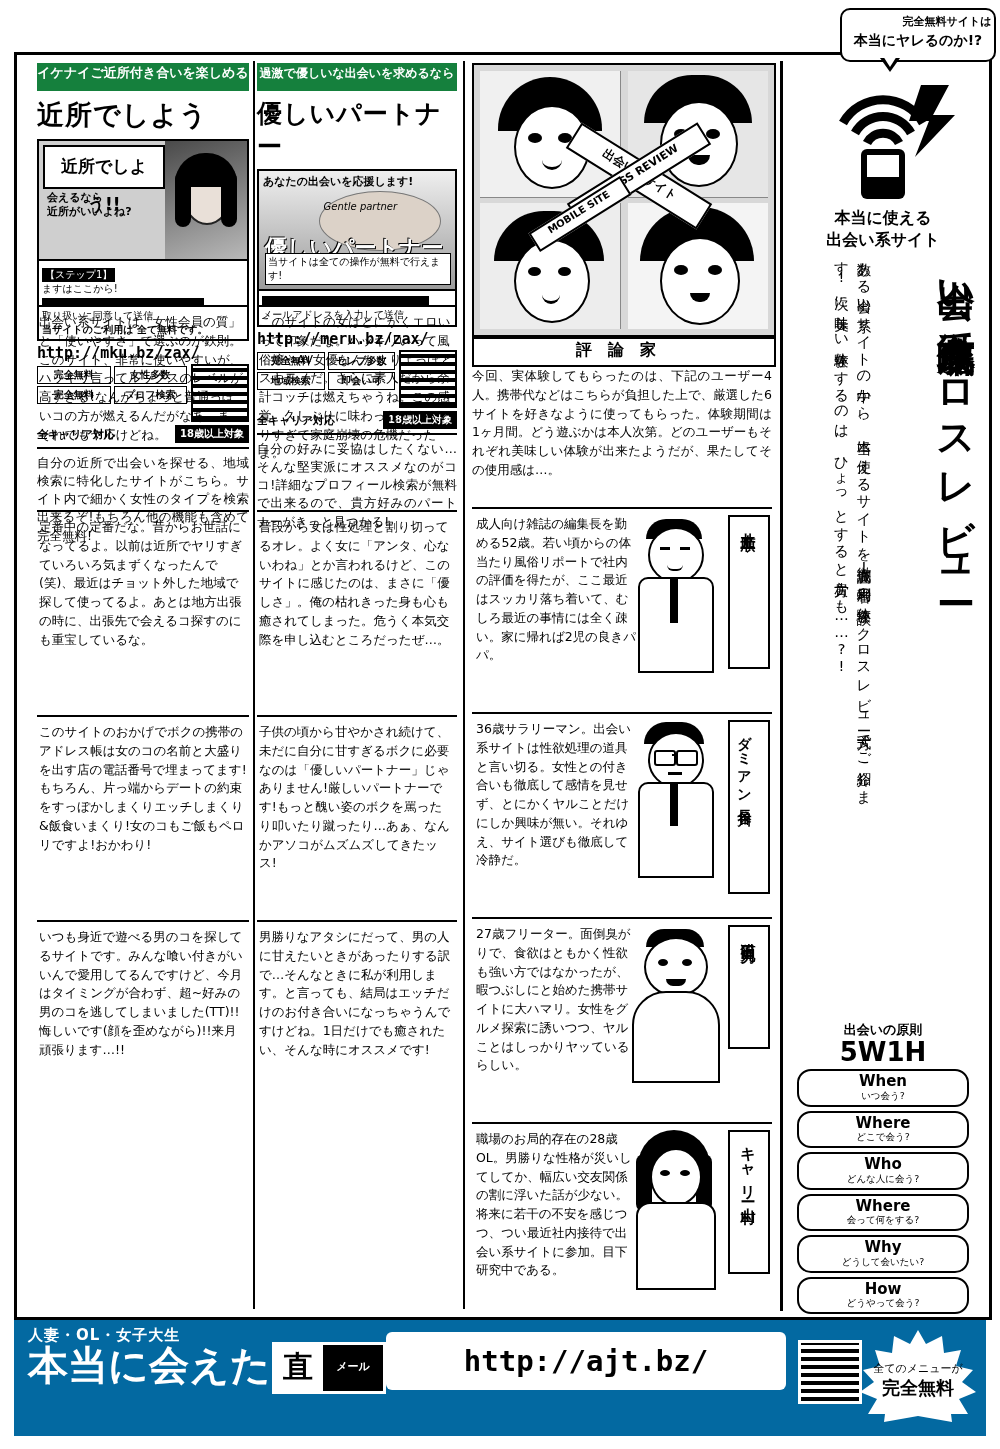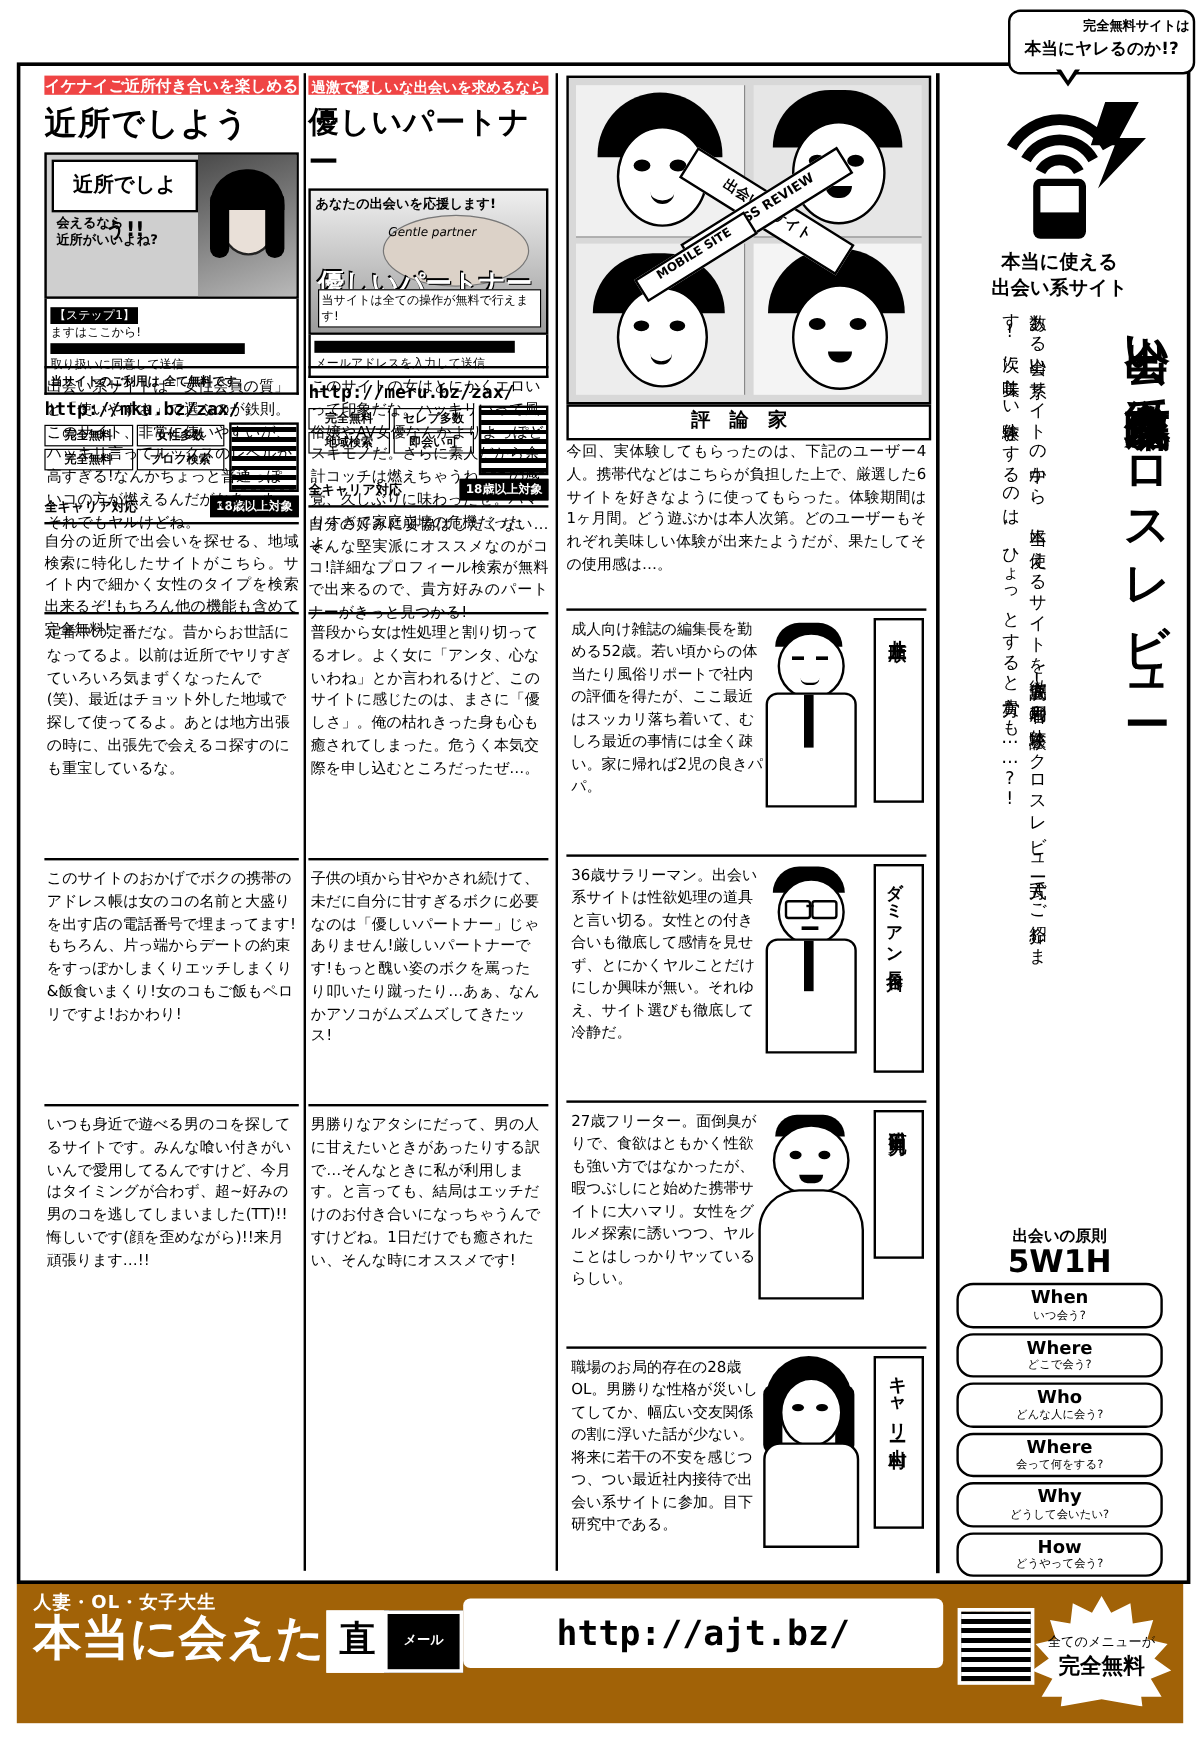--- a/index.html
+++ b/index.html
@@ -13,21 +13,21 @@
   #balloon{position:absolute;left:840px;top:8px;width:152px;height:50px;border:2px solid #000;border-radius:10px;background:#fff;z-index:6;}
   #balloon .l1{position:absolute;top:4px;left:0;width:100%;text-align:center;font-size:11px;font-weight:bold;padding-left:29px;}
   #balloon .l2{position:absolute;top:22px;left:0;width:100%;text-align:center;font-size:14px;font-weight:bold;}
   #balloon .tail{position:absolute;left:38px;top:48px;width:0;height:0;border-left:10px solid transparent;border-right:10px solid transparent;border-top:14px solid #000;}
   #balloon .tail2{position:absolute;left:41px;top:46px;width:0;height:0;border-left:7px solid transparent;border-right:7px solid transparent;border-top:11px solid #fff;z-index:2;}
 
   
   #frame{position:absolute;left:14px;top:52px;width:972px;height:1262px;border:3px solid #000;background:#fff;}
 
   
-  .hdrbar{background:#ef4444;color:#fff;font-size:13px;font-weight:bold;text-align:center;line-height:20px;height:16px;}
+  .hdrbar{background:#15803d;color:#fff;font-size:13px;font-weight:bold;text-align:center;line-height:20px;height:28px;}
   .bigtitle{font-size:27px;font-weight:bold;letter-spacing:1px;}
 
   .panelA{position:absolute;left:20px;top:8px;width:212px;}
   .panelB{position:absolute;left:240px;top:8px;width:200px;}
 
   .adimg{border:2px solid #000;background:#cfcfcf;position:relative;overflow:hidden;}
 
   .urlline{font-family:"DejaVu Sans Mono","Liberation Mono",monospace;font-size:15px;font-weight:bold;}
   .tagrow{display:flex;gap:3px;margin-top:2px;}
   .tag{border:1px solid #000;font-size:10px;padding:1px 0;text-align:center;flex:1;font-weight:bold;}
@@ -63,21 +63,21 @@
   .leadvert{position:absolute;right:108px;top:190px;font-size:14.5px;line-height:1.55;height:560px;letter-spacing:1px;}
 
   #w5h{position:absolute;left:8px;top:960px;width:184px;}
   #w5h .ttl{font-size:13px;font-weight:bold;text-align:center;}
   #w5h .num{font-size:26px;font-weight:bold;text-align:center;line-height:1;margin-bottom:4px;}
   .wbtn{border:2px solid #000;border-radius:14px;margin:4px 6px;padding:2px 0;text-align:center;}
   .wbtn .en{font-size:15px;font-weight:bold;line-height:1.1;}
   .wbtn .jp{font-size:9.5px;}
 
   
-  #bottom{position:absolute;left:14px;top:1320px;width:972px;height:116px;background:#a16207;}
+  #bottom{position:absolute;left:14px;top:1320px;width:972px;height:116px;background:#0369a1;}
   #bot-left{position:absolute;left:14px;top:6px;width:290px;color:#fff;}
   #bot-left .s1{font-size:15px;font-weight:bold;letter-spacing:1px;}
   #bot-left .s2{font-size:40px;font-weight:bold;line-height:1;}
   #domainbox{position:absolute;left:330px;top:12px;width:470px;height:58px;background:#fff;border-radius:6px;}
   #domainbox .u{font-family:"DejaVu Sans Mono","Liberation Mono",monospace;font-size:29px;font-weight:bold;line-height:58px;text-align:center;}
   .botqr{position:absolute;top:20px;width:58px;height:58px;background:
      repeating-linear-gradient(0deg,#000 0 4px,#fff 4px 8px),
      repeating-linear-gradient(90deg,#000 0 4px,rgba(255,255,255,0) 4px 8px);
      border:3px solid #fff;}
   .starburst{position:absolute;right:8px;top:10px;width:120px;height:92px;}

